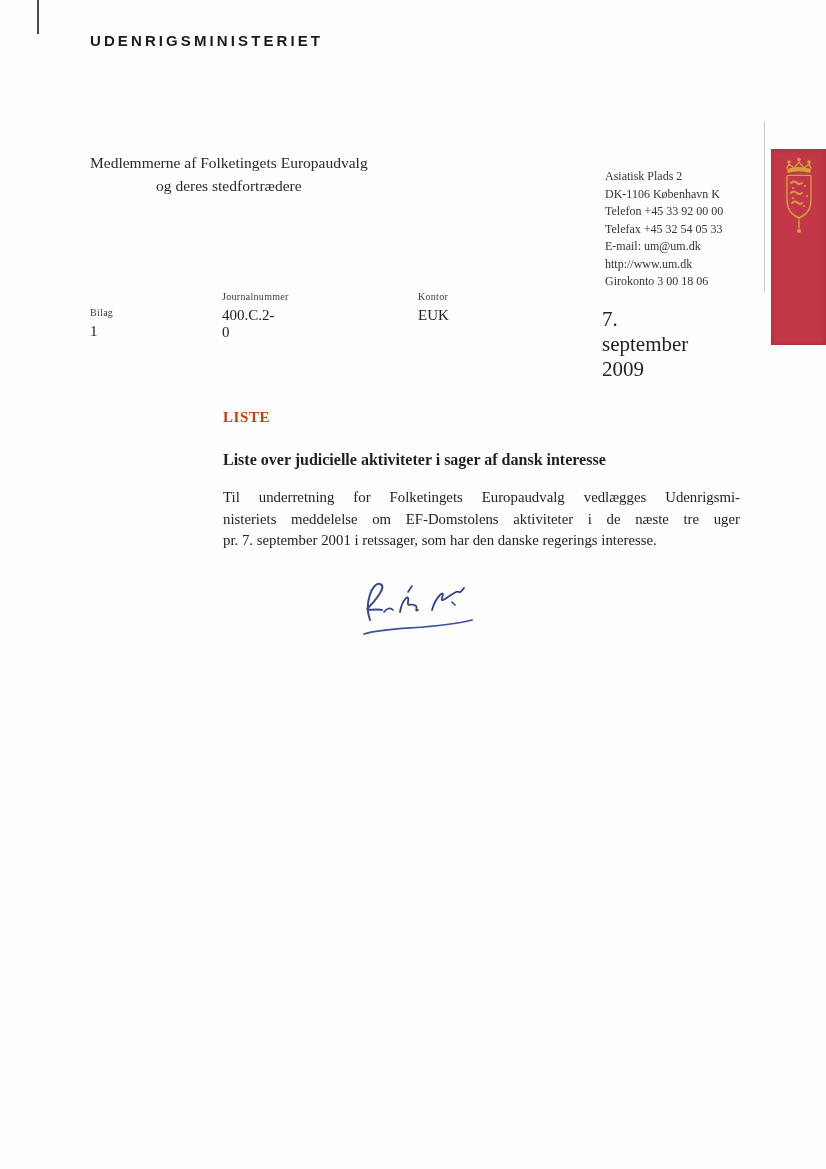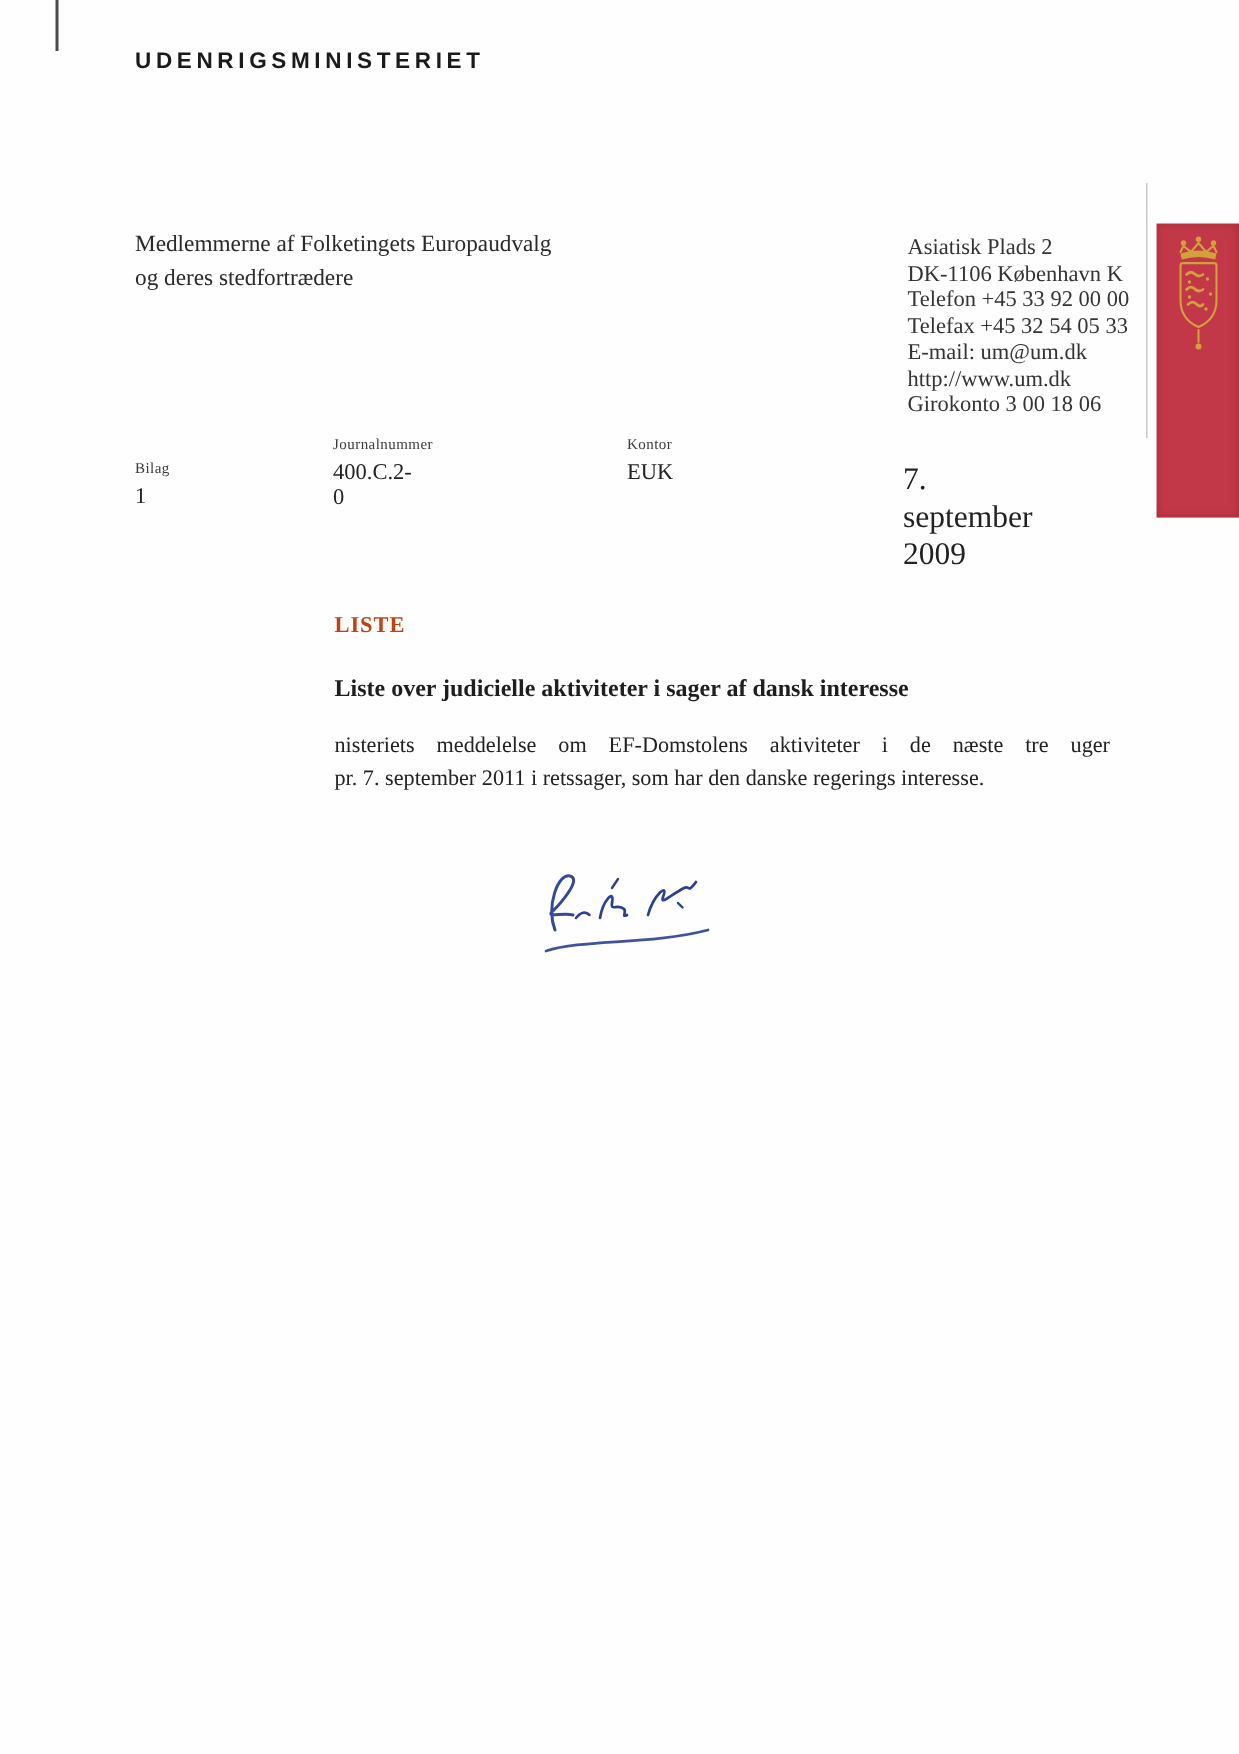--- a/index.html
+++ b/index.html
@@ -28,26 +28,26 @@
 
   .ministry {
     position: absolute; left: 90px; top: 32px;
     font-family: "Liberation Sans", sans-serif;
     font-weight: bold; font-size: 15px; letter-spacing: 3.1px;
     color: #1b1b1b;
   }
 
   .recipient {
     position: absolute; left: 90px; top: 151px;
-    font-size: 15.5px; line-height: 23px; color: #2a2a2a;
+    font-size: 15.5px; line-height: 23px; color: #2a2a2a; text-align: center;
   }
 
   .contact {
-    position: absolute; left: 605px; top: 157px;
-    font-size: 15px; line-height: 17.5px; color: #333;
+    position: absolute; left: 605px; top: 168px;
+    font-size: 12px; line-height: 17.5px; color: #333;
   }
   .contact div { white-space: nowrap; }
 
   
   .banner {
     position: absolute; right: 0; top: 149px; width: 55px; height: 196px;
     background: #c23848;
     display: flex; justify-content: center; align-items: flex-start;
     box-shadow: inset 0 0 6px rgba(90,0,10,.25);
   }
@@ -152,22 +152,23 @@
     <div class="meta-label pos-3">Kontor</div>
     <div class="meta-value pos-3">EUK</div>
 
     <div class="date">7. september 2009</div>
   </div>
 
   <div class="doc-title">LISTE</div>
   <div class="doc-subject">Liste over judicielle aktiviteter i sager af dansk interesse</div>
 
   <div class="doc-paragraph">
+    <div class="para-line">Til underretning for Folketingets Europaudvalg vedlægges Udenrigsmi-</div>
     <div class="para-line">nisteriets meddelelse om EF-Domstolens aktiviteter i de næste tre uger</div>
-    <div class="para-line last">pr. 7. september 2011 i retssager, som har den danske regerings interesse.</div>
+    <div class="para-line last">pr. 7. september 2001 i retssager, som har den danske regerings interesse.</div>
   </div>
 
   <svg class="signature" viewBox="0 0 150 90">
     <g fill="none" stroke="#2b3f93" stroke-width="2" stroke-linecap="round" stroke-linejoin="round">
 
       <path d="M22 52 C16 36 24 14 32 16 C40 18 26 34 20 40 C16 44 28 40 34 42" opacity=".95"></path>
       <path d="M36 44 q5 -6 9 -2" stroke-width="1.7"></path>
 
       <path d="M52 44 C54 32 62 24 60 34 C59 40 64 34 68 38 C70 40 66 44 70 42" stroke-width="1.8"></path>
       <path d="M60 24 l4 -6" stroke-width="1.6"></path>

